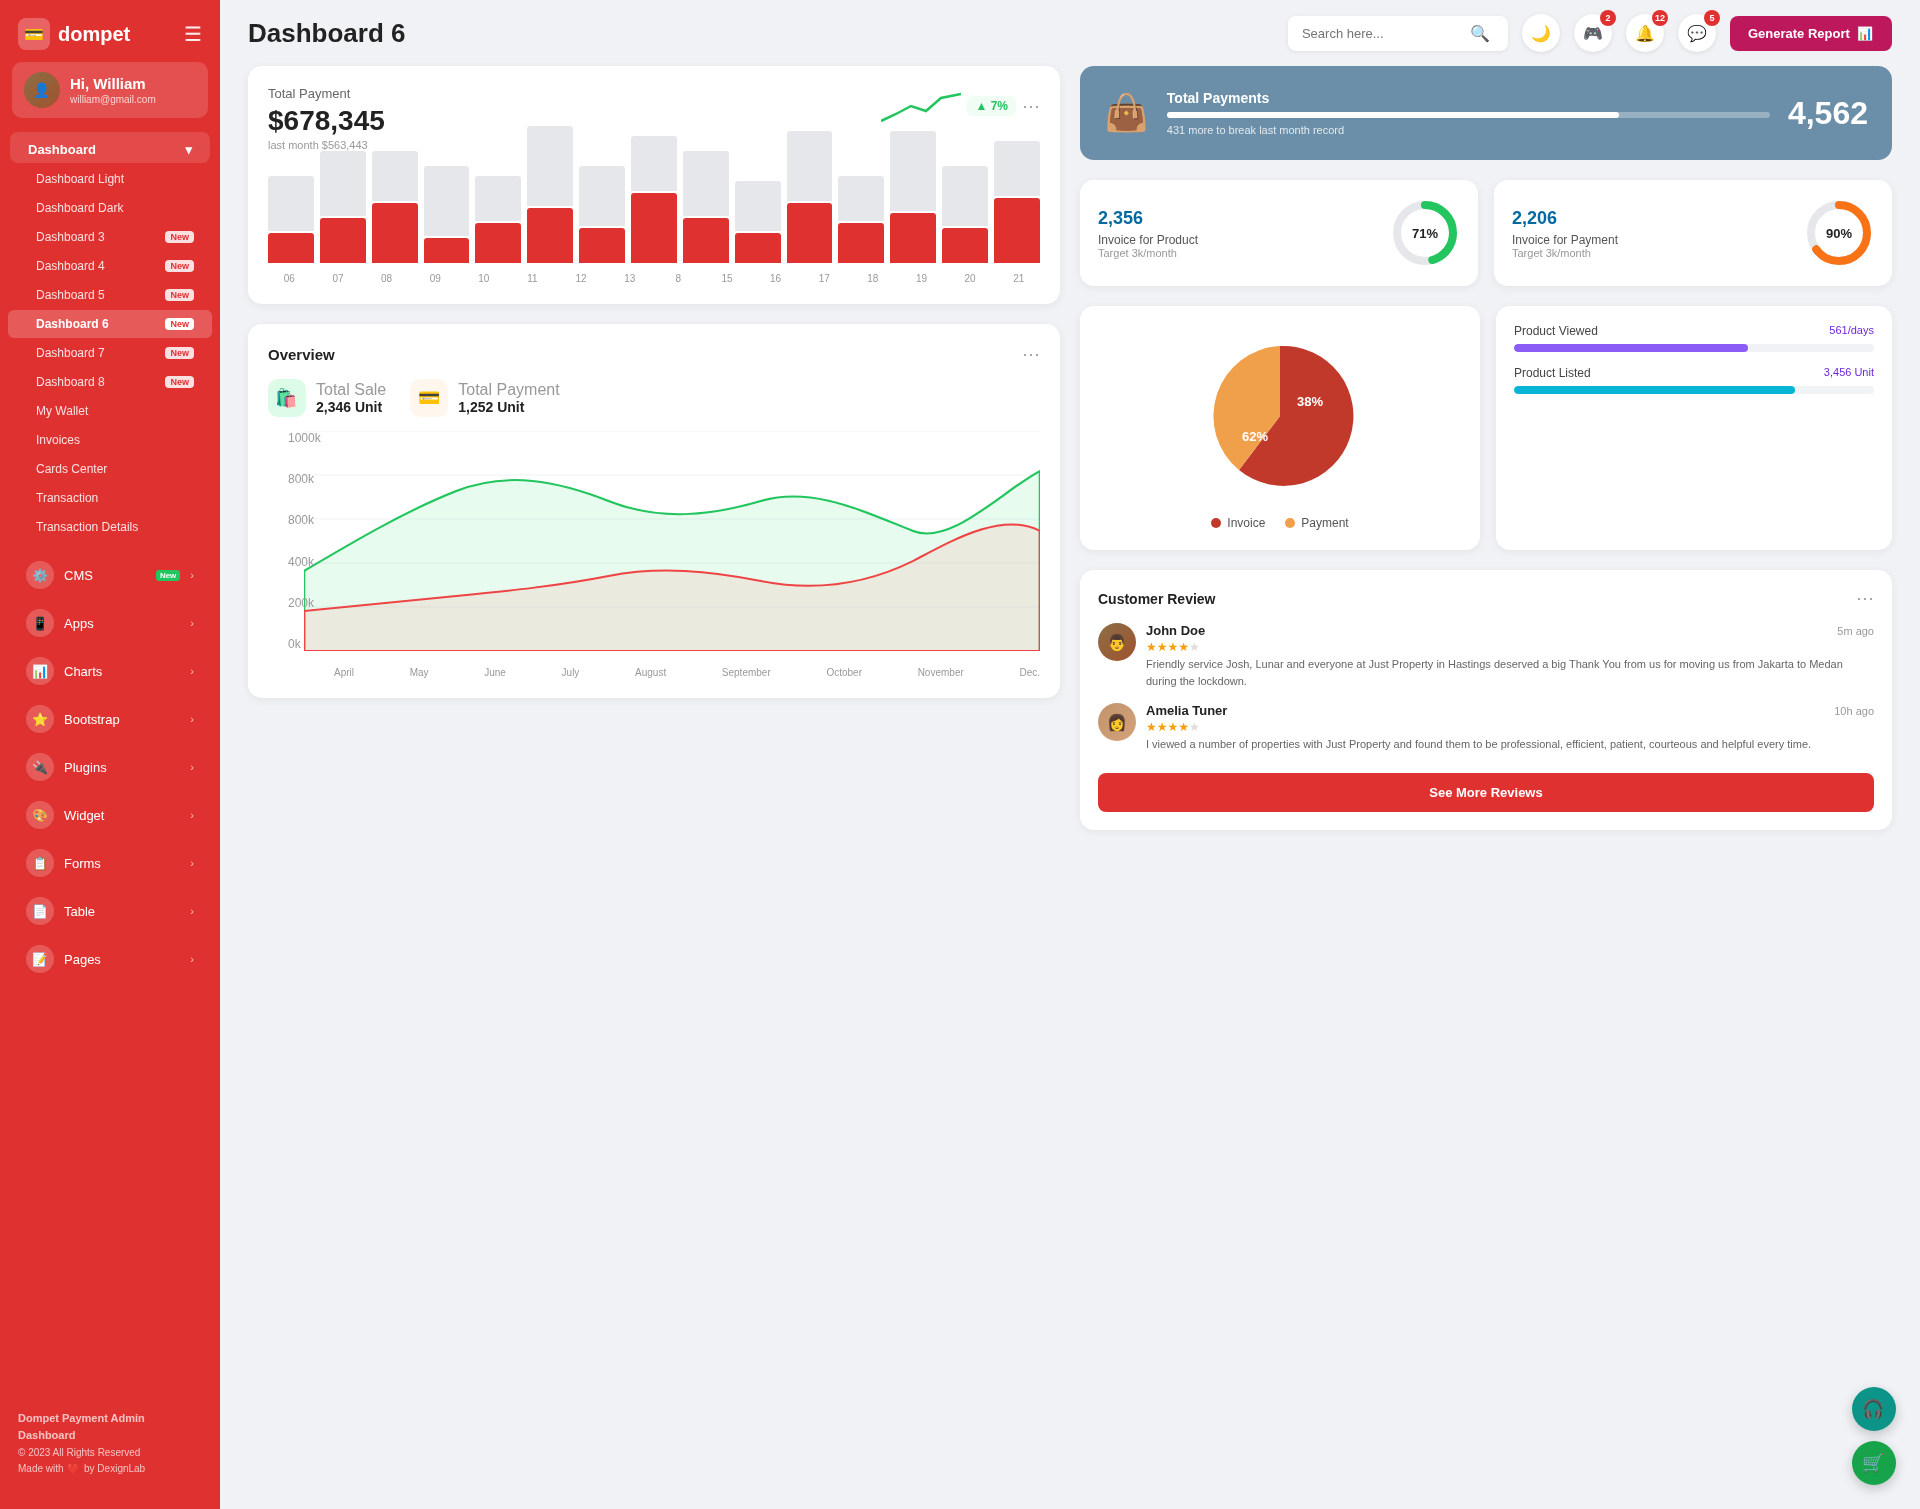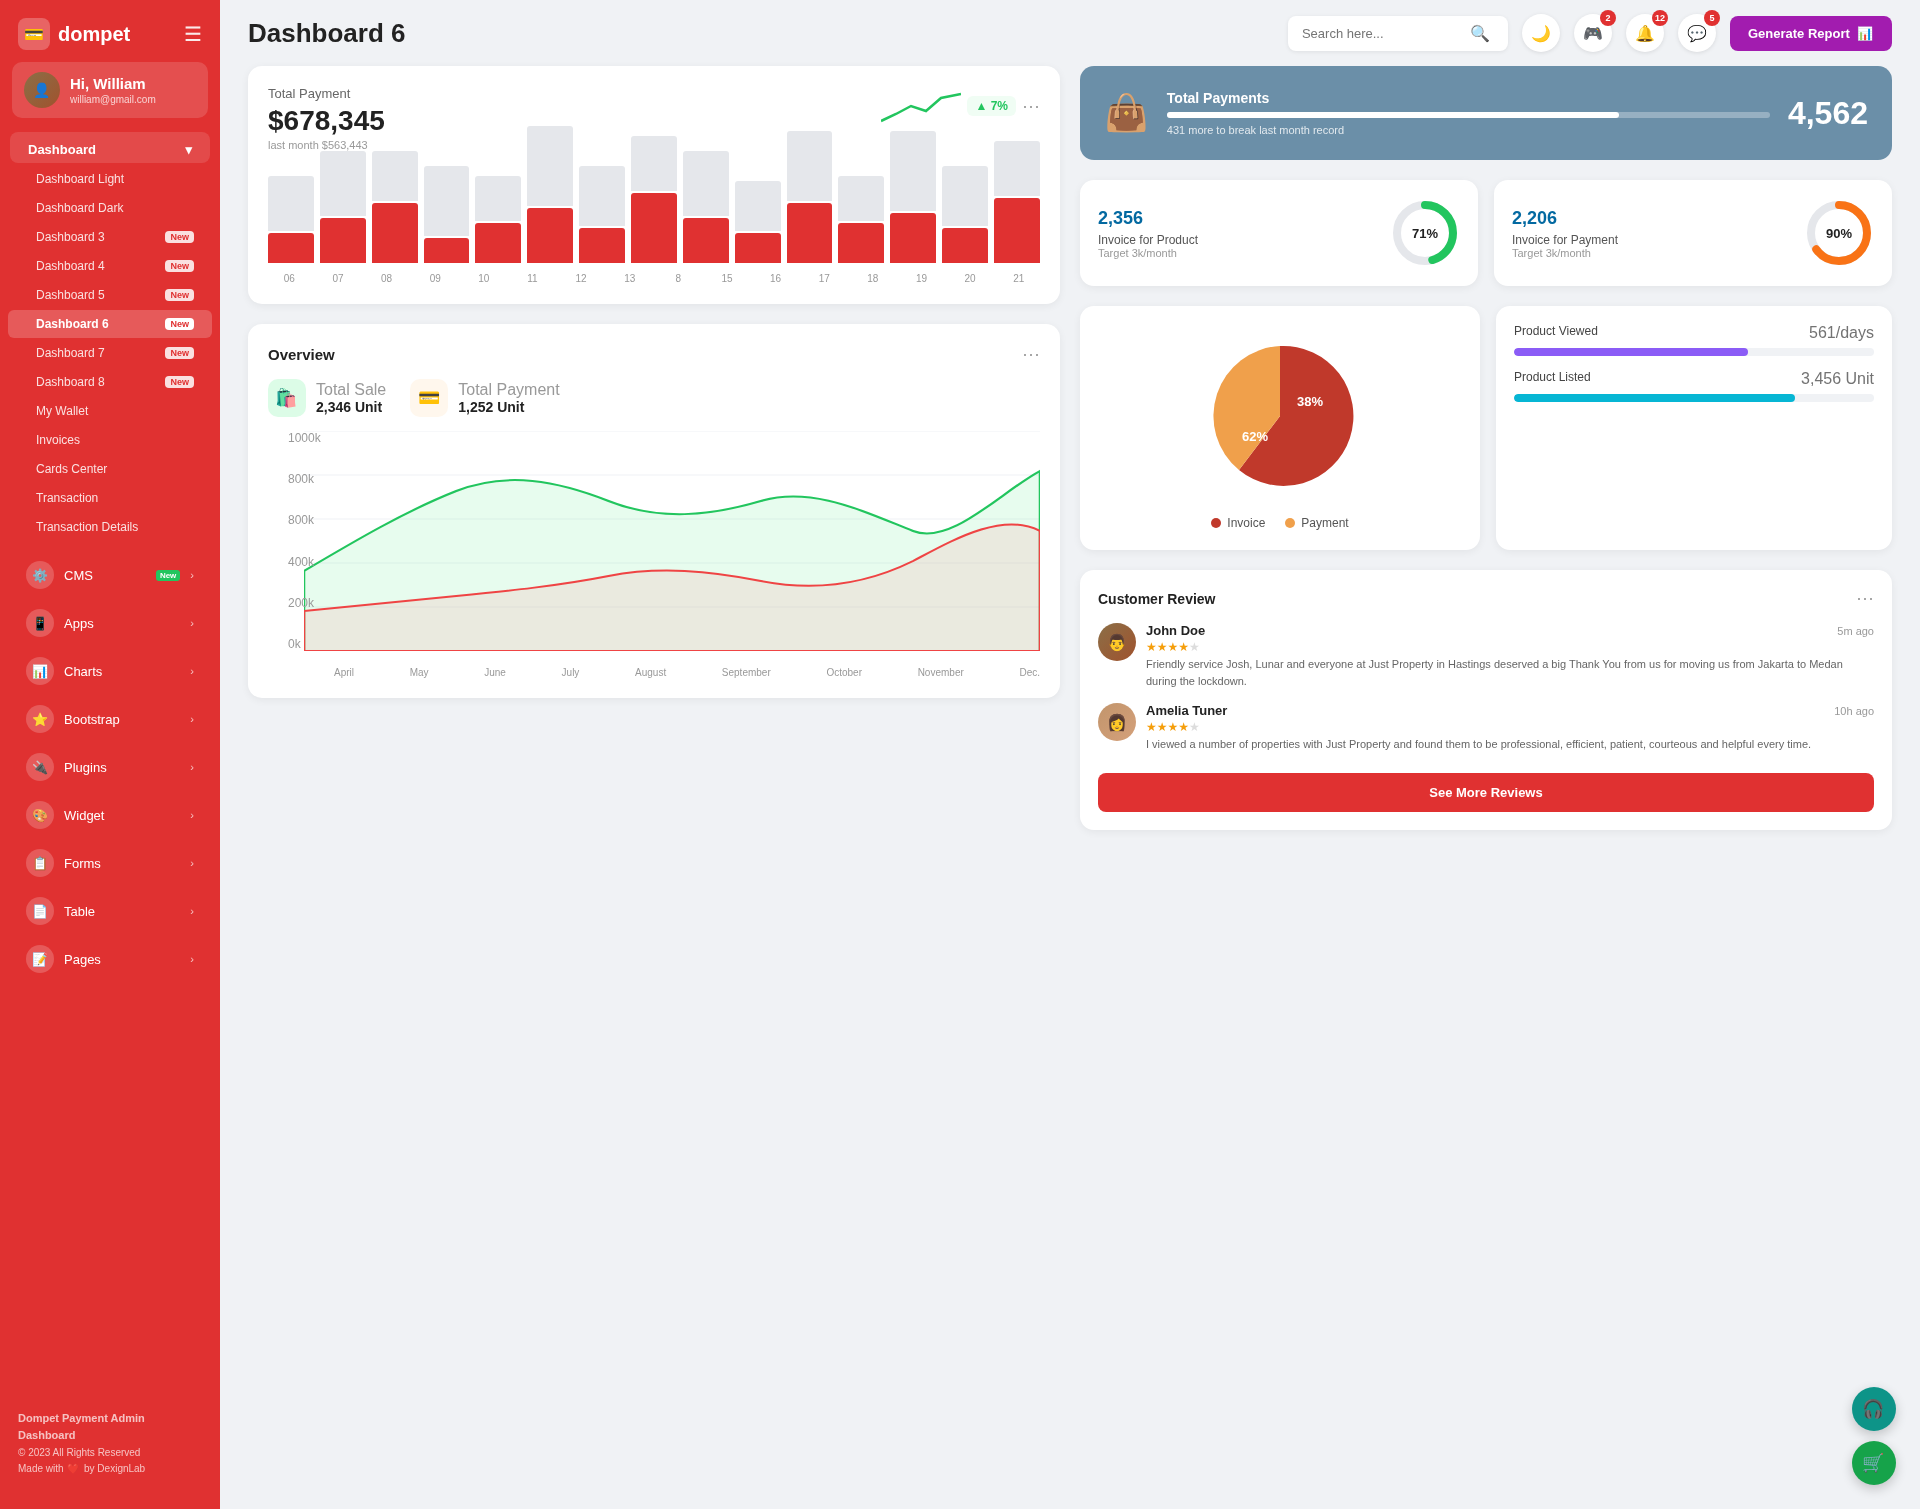--- a/index.html
+++ b/index.html
@@ -139,21 +139,21 @@
       font-size: 16px;
     }
     .badge {
       position: absolute; top: -4px; right: -4px;
       background: #e03131; color: #fff;
       font-size: 9px; font-weight: 700;
       width: 16px; height: 16px; border-radius: 50%;
       display: flex; align-items: center; justify-content: center;
     }
     .generate-btn {
-      background: #a21caf; color: #fff;
+      background: #be185d; color: #fff;
       border: none; border-radius: 8px;
       padding: 10px 18px; font-size: 13px; font-weight: 600;
       cursor: pointer; display: flex; align-items: center; gap: 8px;
     }
 
     
     #content {
       padding: 0 28px 28px;
       flex: 1;
     }
@@ -281,21 +281,21 @@
     .pie-chart-container { display: flex; align-items: center; justify-content: center; padding: 10px 0; }
     .pie-legend { display: flex; gap: 20px; justify-content: center; margin-top: 10px; }
     .legend-item { display: flex; align-items: center; gap: 6px; font-size: 12px; color: #555; }
     .legend-dot { width: 10px; height: 10px; border-radius: 50%; }
 
     
     .product-stats { background: #fff; border-radius: 14px; padding: 18px; box-shadow: 0 2px 8px rgba(0,0,0,0.06); }
     .product-stat-item { margin-bottom: 14px; }
     .product-stat-header { display: flex; justify-content: space-between; margin-bottom: 6px; }
     .product-stat-label { font-size: 12px; color: #444; font-weight: 500; }
-    .product-stat-value { font-size: 16px; color: #737373; }
+    .product-stat-value { font-size: 11px; color: #6d28d9; }
     .progress-bar { height: 8px; border-radius: 4px; overflow: hidden; background: #f0f2f5; }
     .progress-fill { height: 100%; border-radius: 4px; }
 
     
     .review-card { background: #fff; border-radius: 14px; padding: 18px; box-shadow: 0 2px 8px rgba(0,0,0,0.06); }
     .review-header { display: flex; justify-content: space-between; align-items: center; margin-bottom: 14px; }
     .review-title { font-size: 14px; font-weight: 600; color: #222; }
     .review-item { display: flex; gap: 10px; margin-bottom: 14px; }
     .review-avatar { width: 38px; height: 38px; border-radius: 50%; flex-shrink: 0; overflow: hidden; }
     .review-content { flex: 1; }

